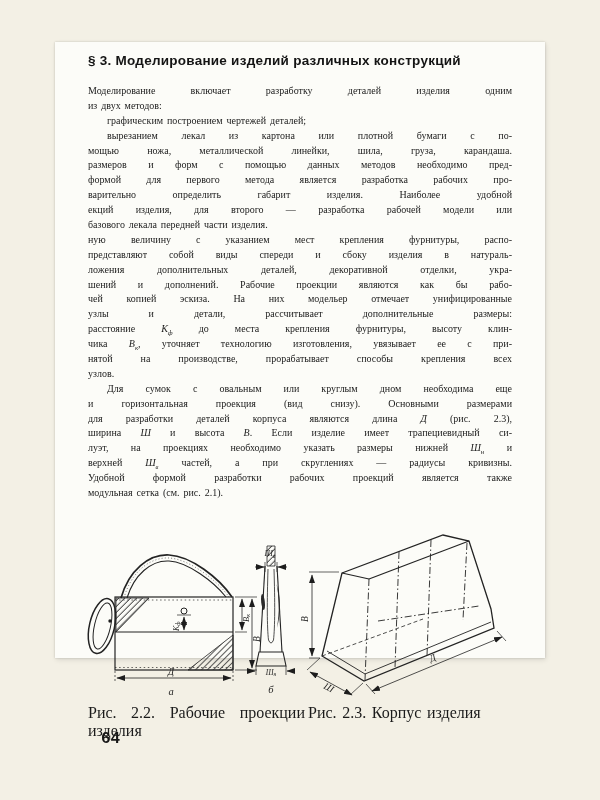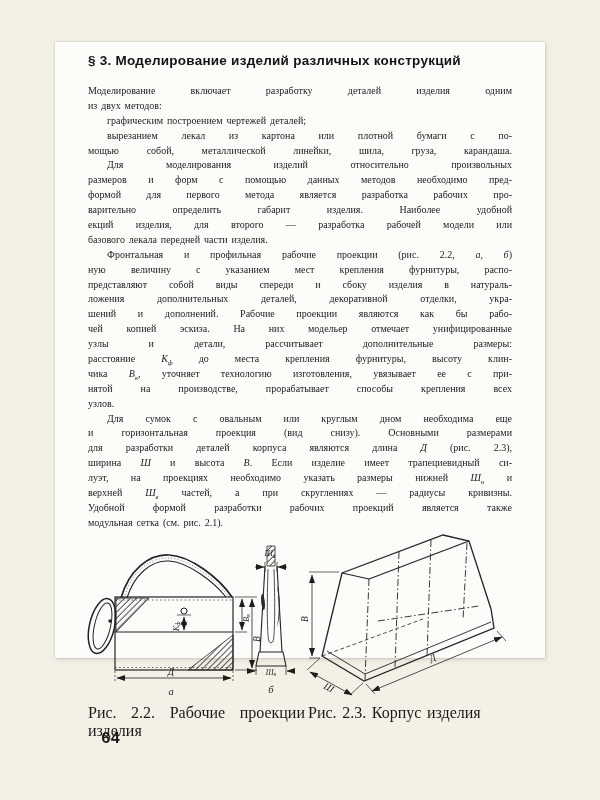--- a/index.html
+++ b/index.html
@@ -48,28 +48,26 @@
 
 <div class="paper" style="background: rgb(252, 252, 248);">
 
   <h2 class="heading">§ 3. Моделирование изделий различных конструкций</h2>
 
   <div id="text-block">
       <div class="line j">Моделирование включает разработку деталей изделия одним</div>
       <div class="line">из двух методов:</div>
       <div class="line ind">графическим построением чертежей деталей;</div>
       <div class="line j ind">вырезанием лекал из картона или плотной бумаги с по-</div>
-      <div class="line j">мощью собой, металлической линейки, шила, груза, карандаша.</div>
-      <div class="line j ind">Для моделирования изделий относительно произвольных</div>
+      <div class="line j">мощью ножа, металлической линейки, шила, груза, карандаша.</div>
       <div class="line j">размеров и форм с помощью данных методов необходимо пред-</div>
       <div class="line j">формой для первого метода является разработка рабочих про-</div>
       <div class="line j">варительно определить габарит изделия. Наиболее удобной</div>
       <div class="line j">екций изделия, для второго — разработка рабочей модели или</div>
       <div class="line">базового лекала передней части изделия.</div>
-      <div class="line j ind">Фронтальная и профильная рабочие проекции (рис. 2.2, <i>а, б</i>)</div>
       <div class="line j">ную величину с указанием мест крепления фурнитуры, распо-</div>
       <div class="line j">представляют собой виды спереди и сбоку изделия в натураль-</div>
       <div class="line j">ложения дополнительных деталей, декоративной отделки, укра-</div>
       <div class="line j">шений и дополнений. Рабочие проекции являются как бы рабо-</div>
       <div class="line j">чей копией эскиза. На них модельер отмечает унифицированные</div>
       <div class="line j">узлы и детали, рассчитывает дополнительные размеры:</div>
       <div class="line j">расстояние <i>К<sub>ф</sub></i> до места крепления фурнитуры, высоту клин-</div>
       <div class="line j">чика <i>В<sub>к</sub></i>, уточняет технологию изготовления, увязывает ее с при-</div>
       <div class="line j">нятой на производстве, прорабатывает способы крепления всех</div>
       <div class="line">узлов.</div>

